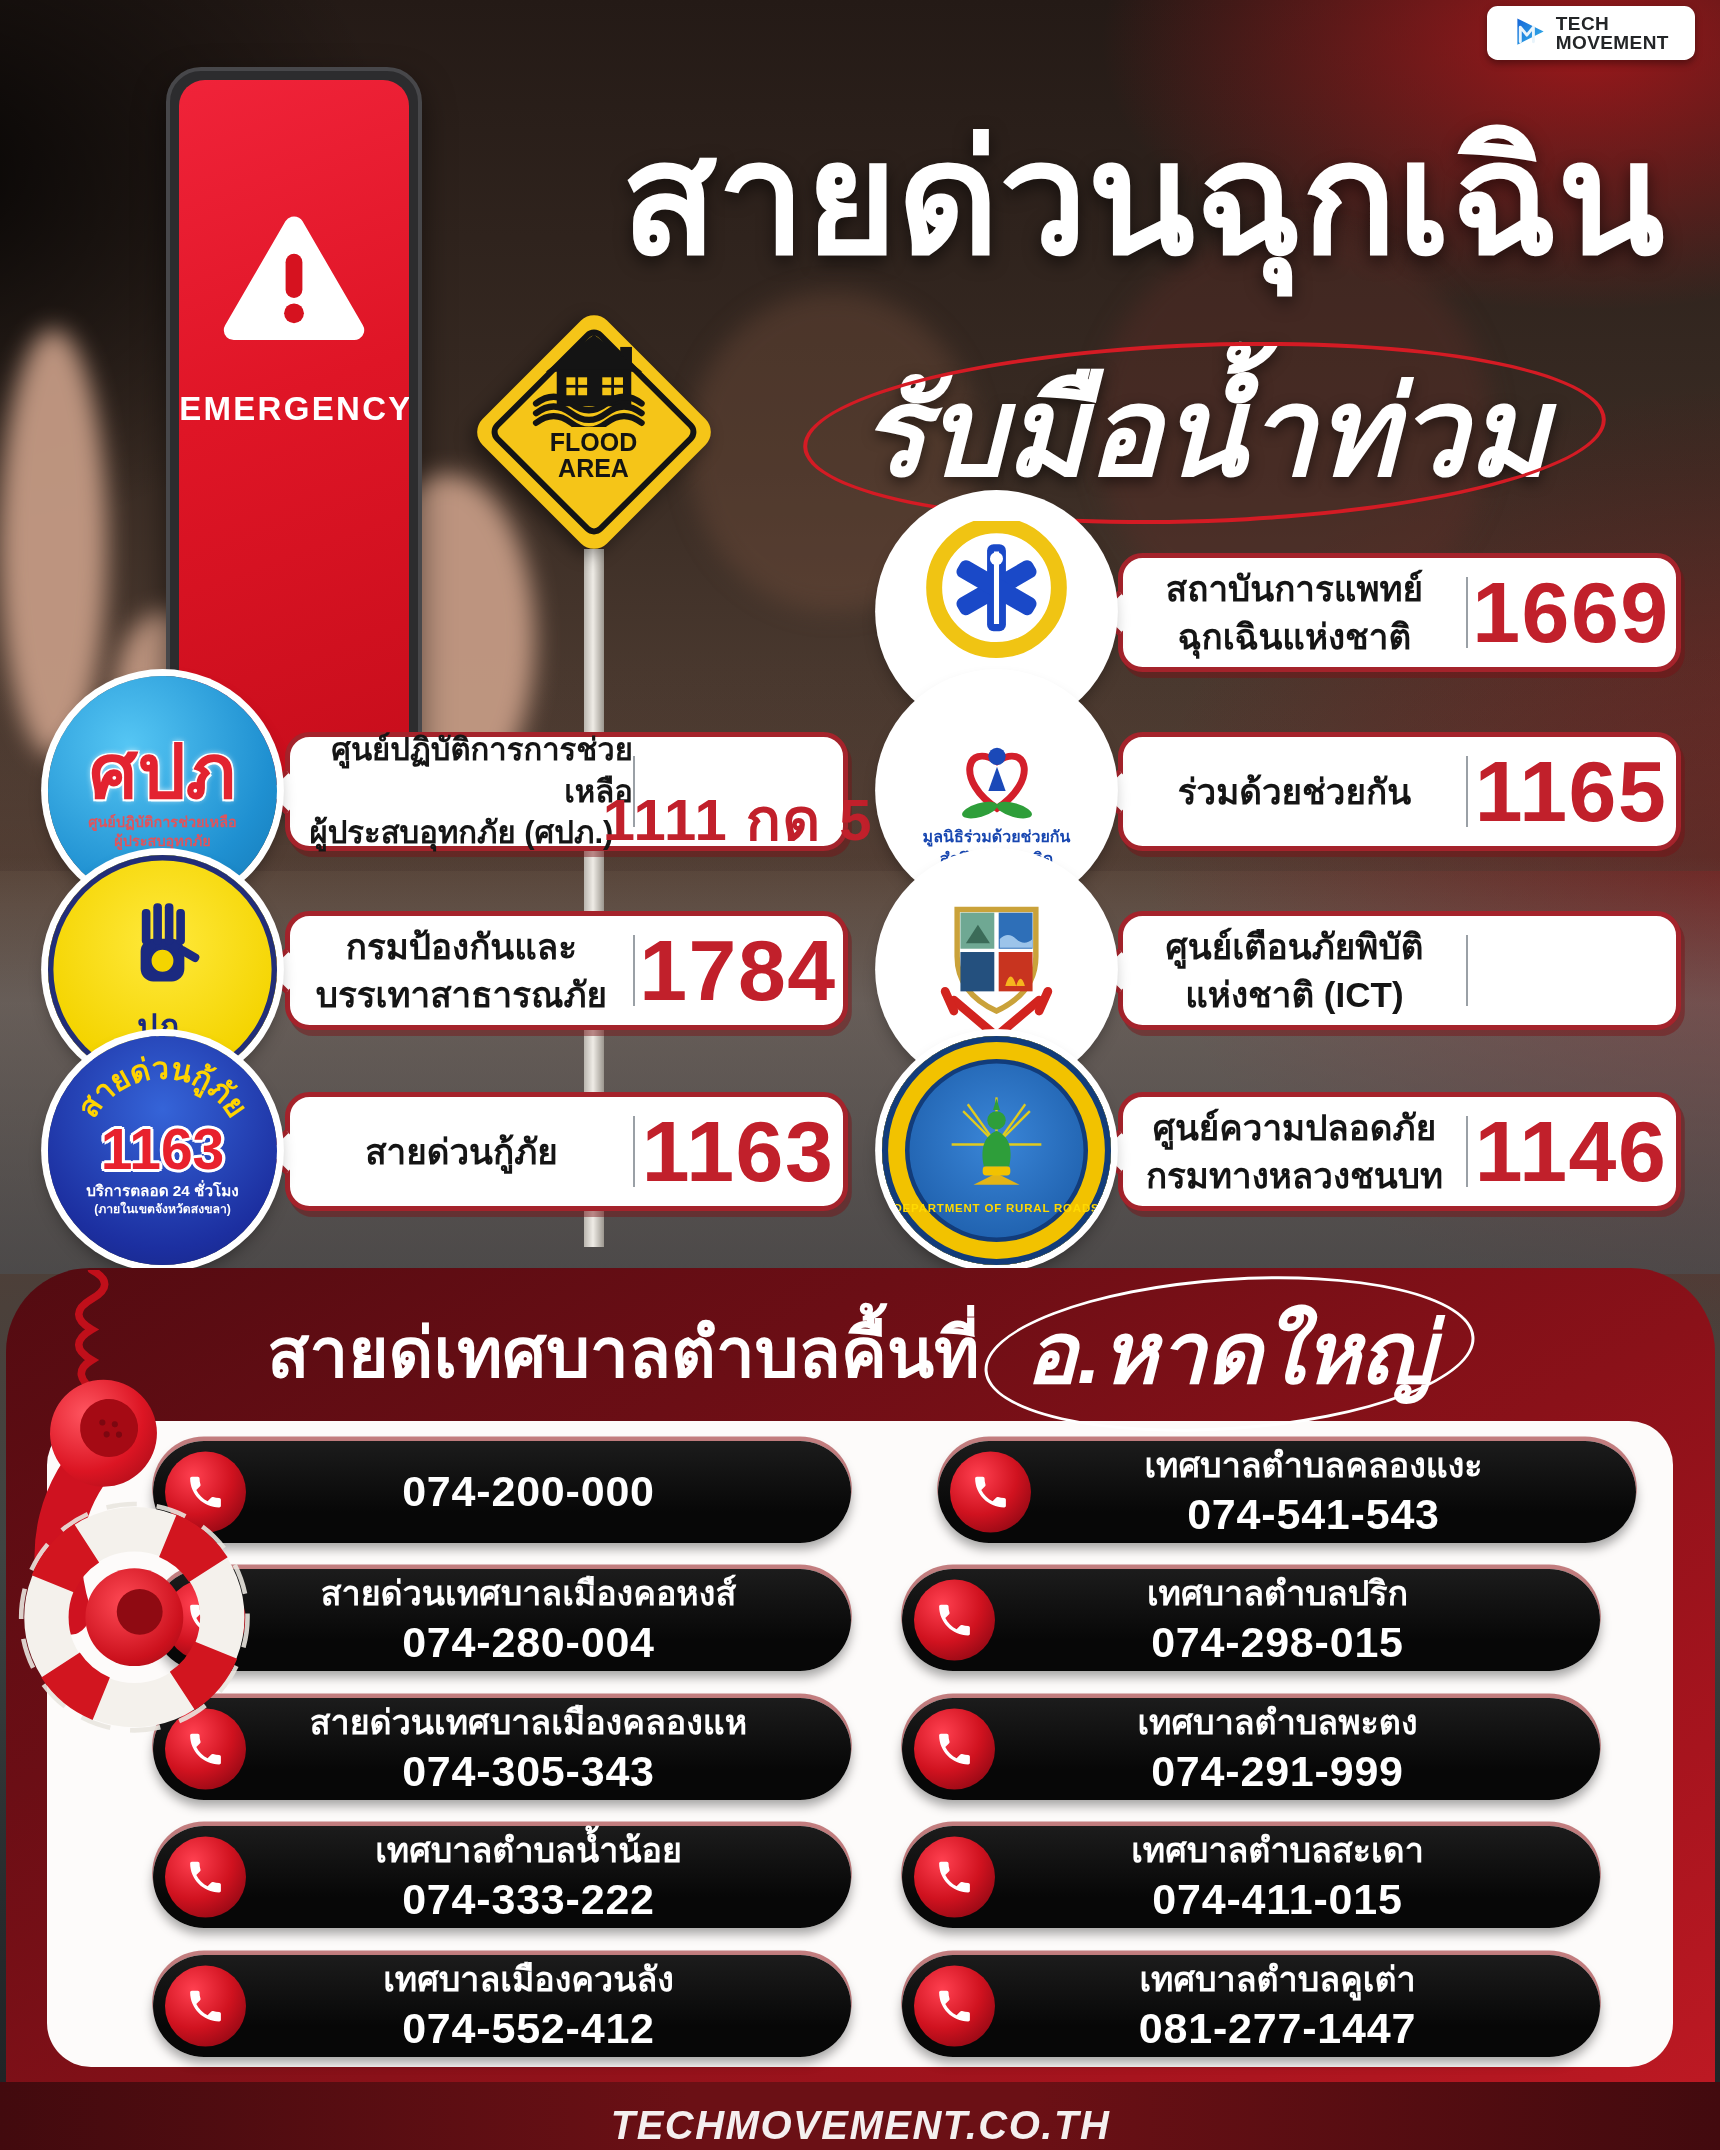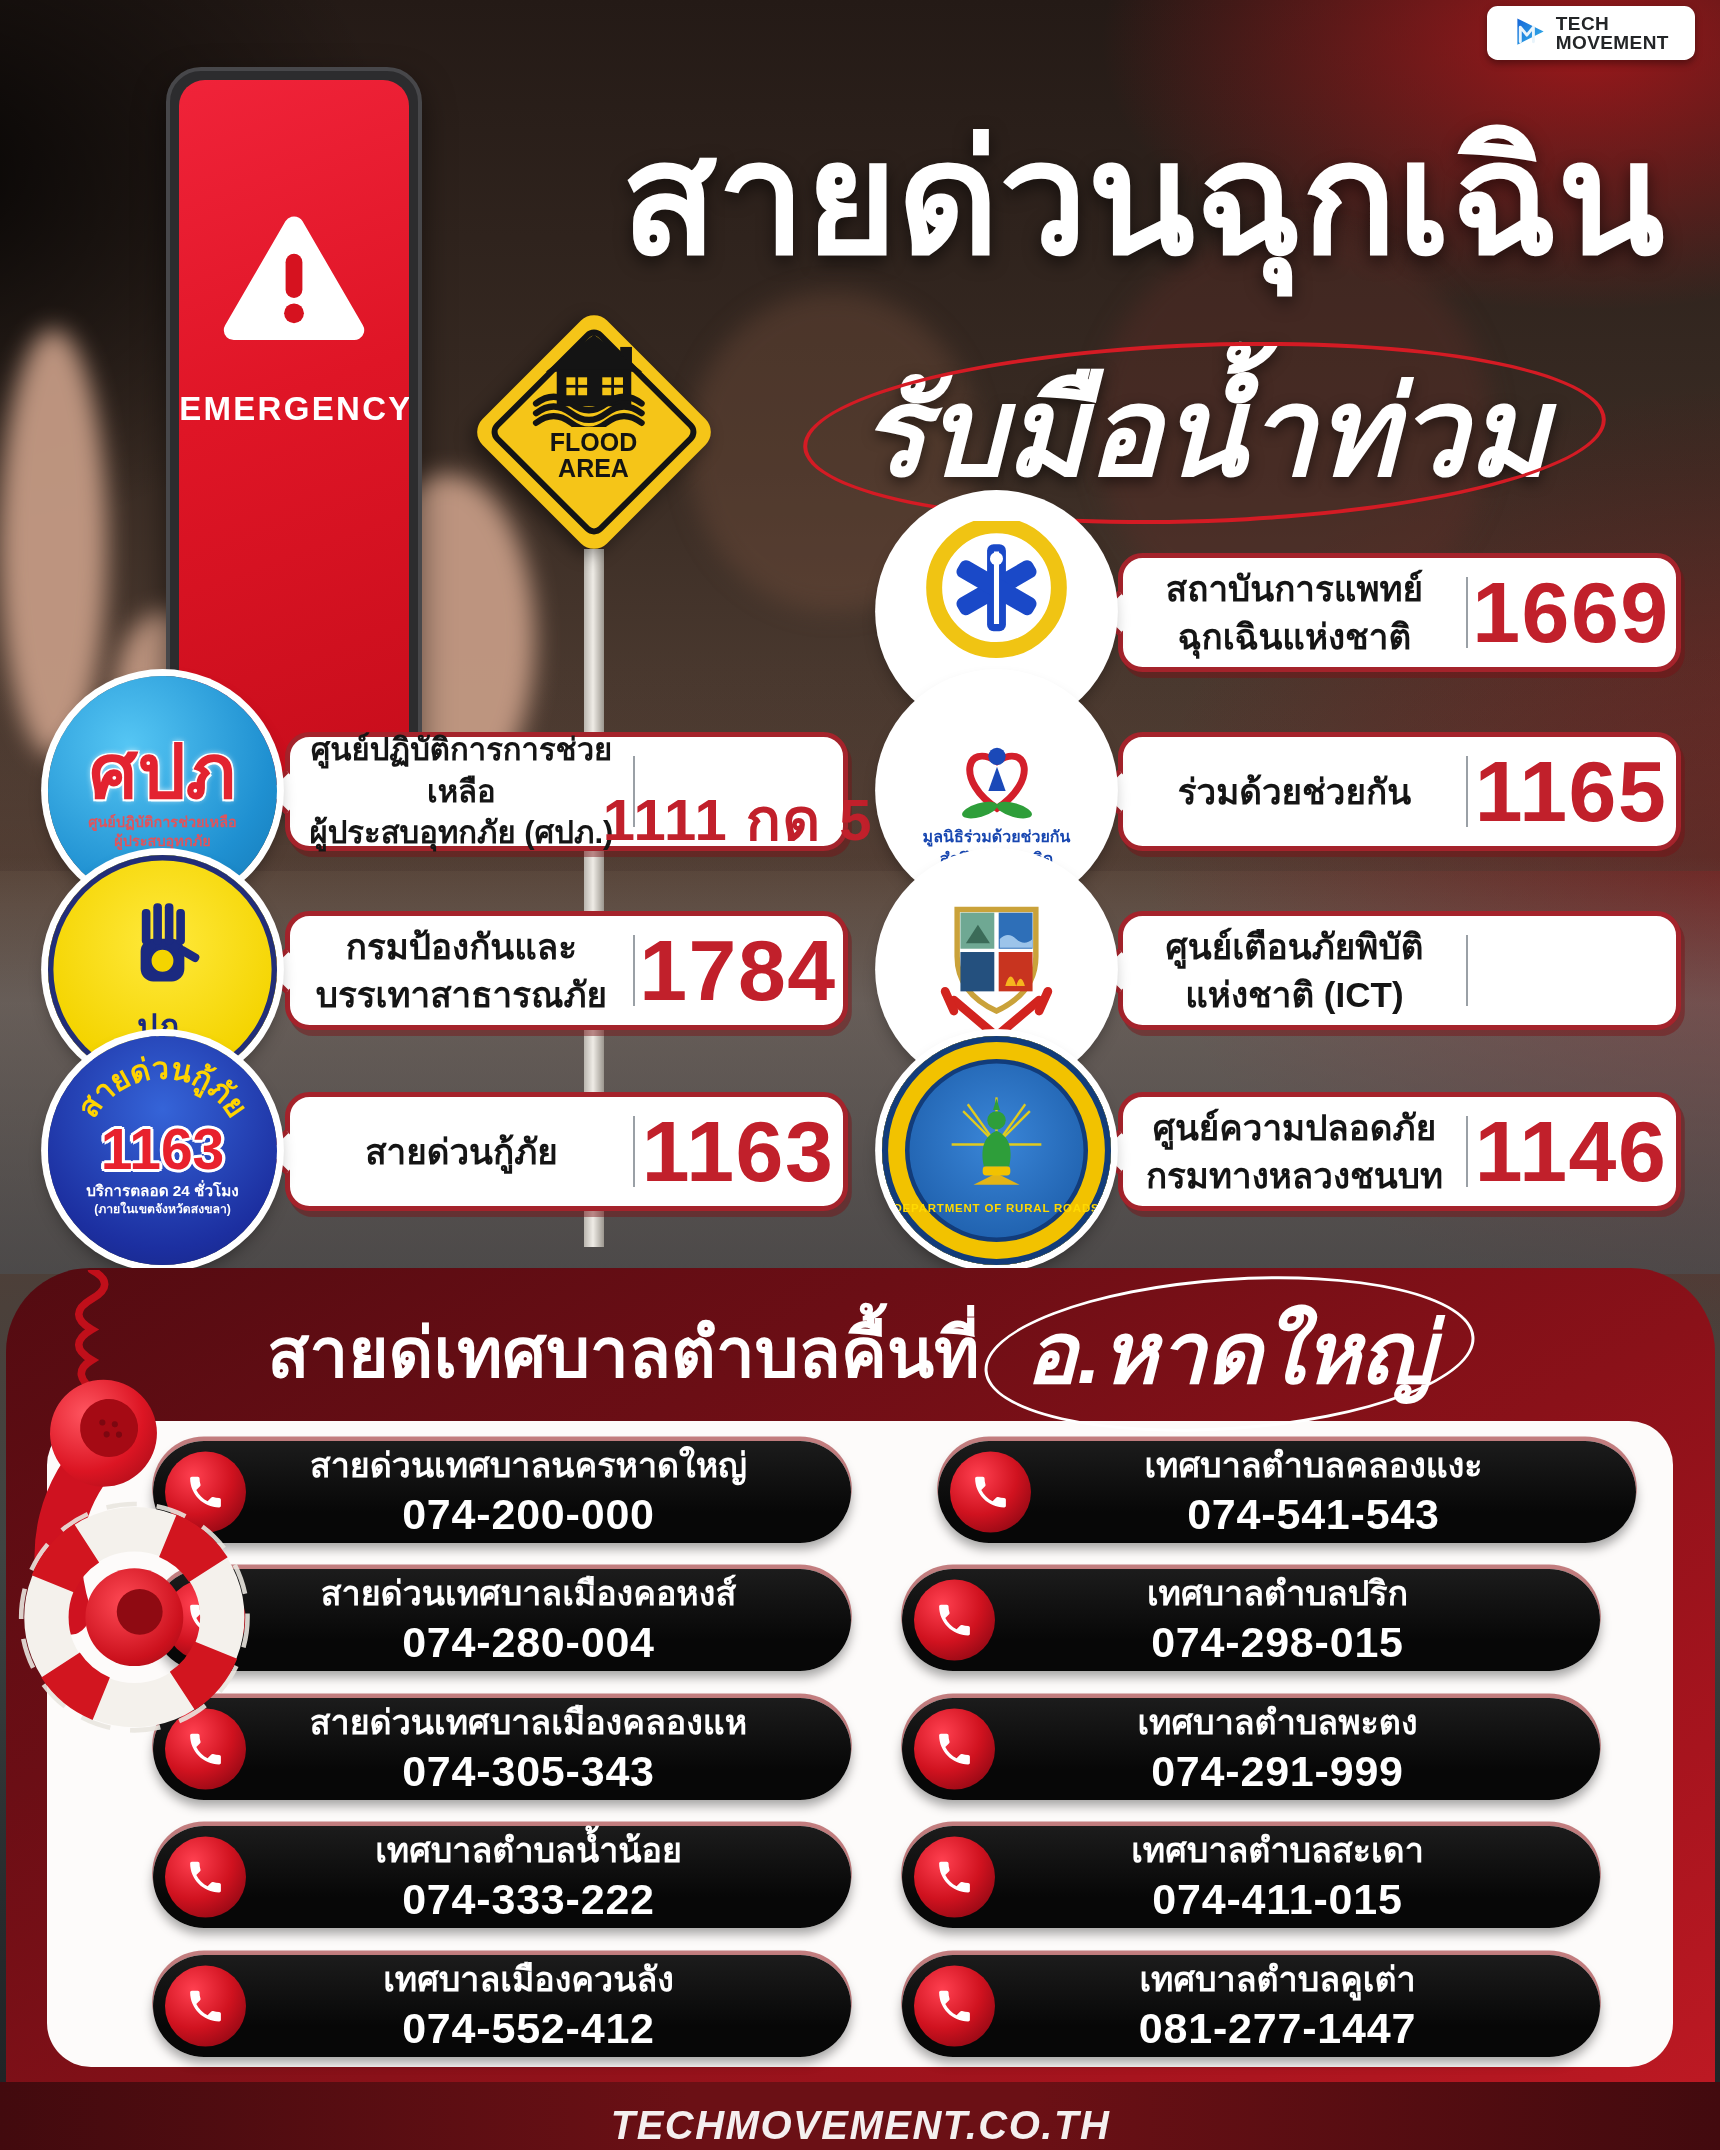--- a/index.html
+++ b/index.html
@@ -49,21 +49,21 @@
   
   .logo{position:absolute;width:229px;height:229px;border-radius:50%;background:#fff;overflow:hidden;z-index:4;
     box-shadow:0 0 0 6.9px #fff,0 9.2px 18.4px rgba(0,0,0,.45);display:flex;align-items:center;justify-content:center;
     flex-direction:column;text-align:center;}
   .card{position:absolute;width:563px;height:119px;background:#fff;border:5.4px solid #a4232b;border-radius:24.5px;
     z-index:3;box-shadow:3.8px 6.1px 0 rgba(122,16,21,.45);}
   .tail{position:absolute;left:-21.4px;top:50%;width:32px;height:32px;background:#fff;
     border-left:5.4px solid #a4232b;border-bottom:5.4px solid #a4232b;border-bottom-left-radius:6.9px;
     transform:translateY(-50%) rotate(45deg);}
   .card-name{position:absolute;left:0;top:0;width:62%;height:100%;display:flex;flex-direction:column;
-    justify-content:center;align-items:center;font-size:35px;font-weight:700;color:#151515;line-height:1.35;text-align:center;}
+    justify-content:center;align-items:center;font-size:35px;font-weight:700;color:#151515;line-height:1.35;text-align:right;}
   .card-name.n-sm{font-size:31px;}
   .vline{position:absolute;left:62%;top:17%;height:66%;width:2.3px;background:#9aa0a6;}
   .card-num{position:absolute;left:62%;right:0;top:0;height:100%;display:flex;align-items:center;justify-content:center;
     font-weight:800;color:#c1202b;font-size:86px;letter-spacing:1.5px;white-space:nowrap;}
   .card-num.num-sm{font-size:58px;margin-top:28px;}
   
   .redpanel{left:6.1px;top:1268px;width:1709px;height:883px;border-radius:84px 84px 0 0;z-index:4;
     background:linear-gradient(150deg,#530b11 0%,#6b0e15 28%,#8a1119 55%,#a7141e 78%,#c11a24 100%);}
   .whitepanel{left:47px;top:1421px;width:1626px;height:646px;background:#fdfbfa;border-radius:44px;z-index:5;}
   .secheader{left:6.1px;top:1296px;width:1709px;height:115px;display:flex;align-items:center;justify-content:center;
@@ -355,21 +355,20 @@
   </div>
   <div class="abs whitepanel"></div>
 
   <div class="pill" style="left:153px;top:1441px;">
     <span class="picon">
         <svg width="41" height="41" viewBox="0 0 24 24">
           <path fill="#fff" d="M6.62 10.79c1.44 2.83 3.76 5.15 6.59 6.59l2.2-2.2c.27-.27.67-.36 1.02-.24 1.12.37 2.33.57 3.57.57.55 0 1 .45 1 1V20c0 .55-.45 1-1 1-9.39 0-17-7.61-17-17 0-.55.45-1 1-1h3.5c.55 0 1 .45 1 1 0 1.25.2 2.45.57 3.57.11.35.03.74-.25 1.02l-2.2 2.2z"></path>
         </svg>
       </span>
     <div class="ptxt">
-        <span class="pname">สายด่วนเทศบาลนครหาดใหญ่</span>
         <span class="pnum">074-200-000</span>
       </div>
   </div>
   <div class="pill" style="left:153px;top:1569px;">
     <span class="picon">
         <svg width="41" height="41" viewBox="0 0 24 24">
           <path fill="#fff" d="M6.62 10.79c1.44 2.83 3.76 5.15 6.59 6.59l2.2-2.2c.27-.27.67-.36 1.02-.24 1.12.37 2.33.57 3.57.57.55 0 1 .45 1 1V20c0 .55-.45 1-1 1-9.39 0-17-7.61-17-17 0-.55.45-1 1-1h3.5c.55 0 1 .45 1 1 0 1.25.2 2.45.57 3.57.11.35.03.74-.25 1.02l-2.2 2.2z"></path>
         </svg>
       </span>
     <div class="ptxt">

